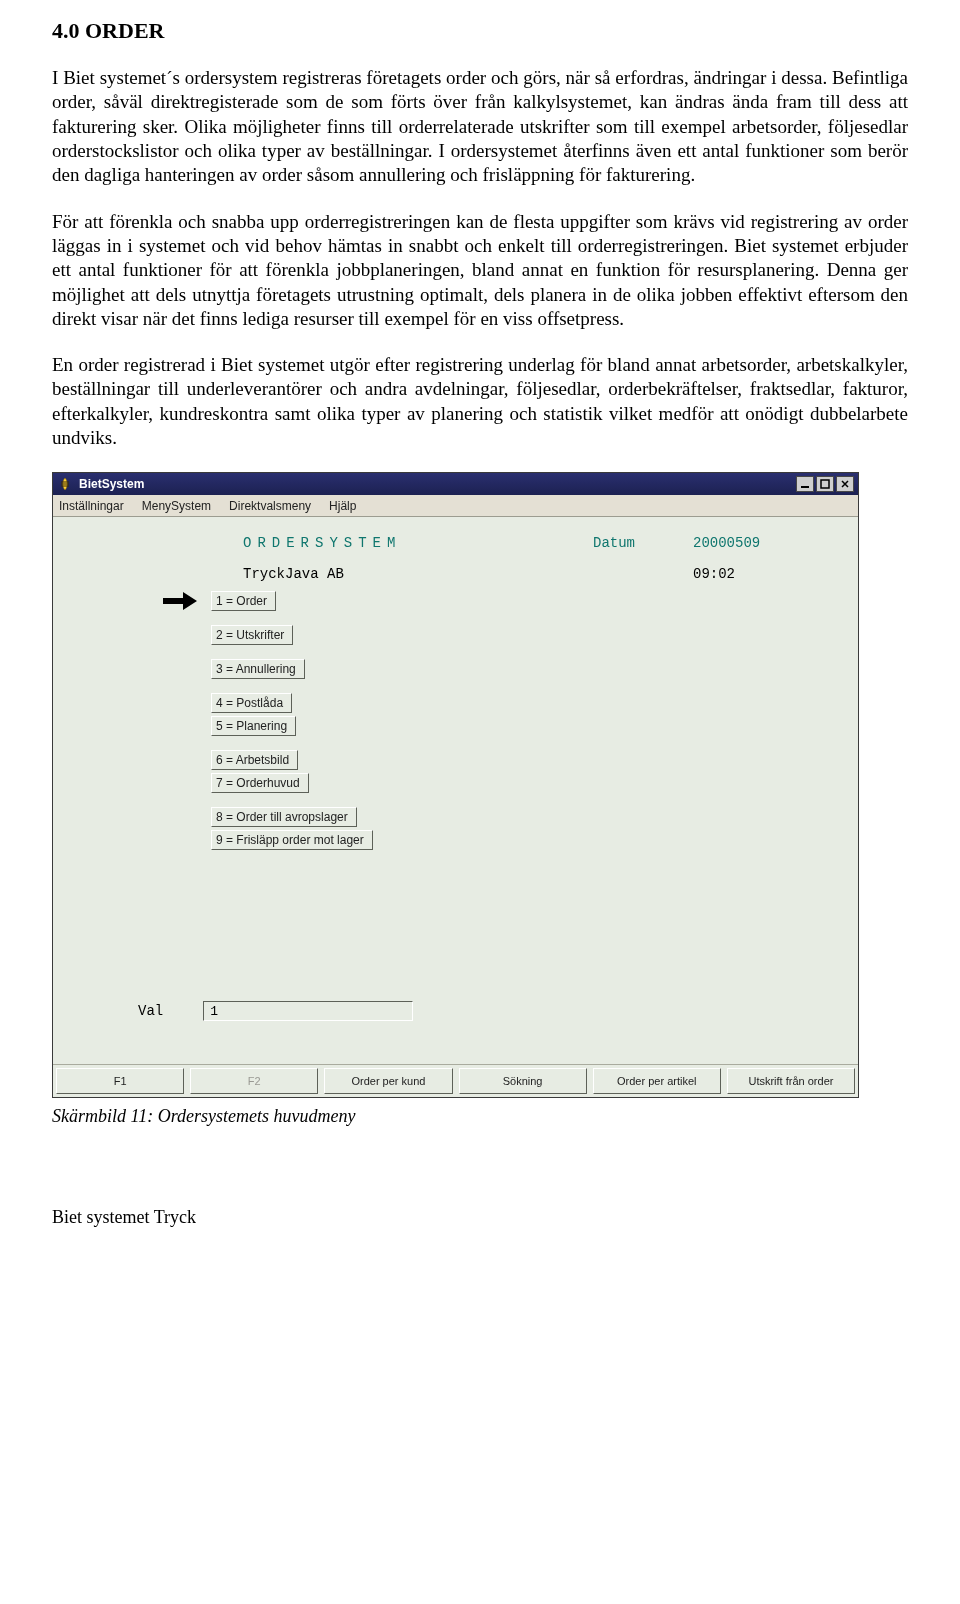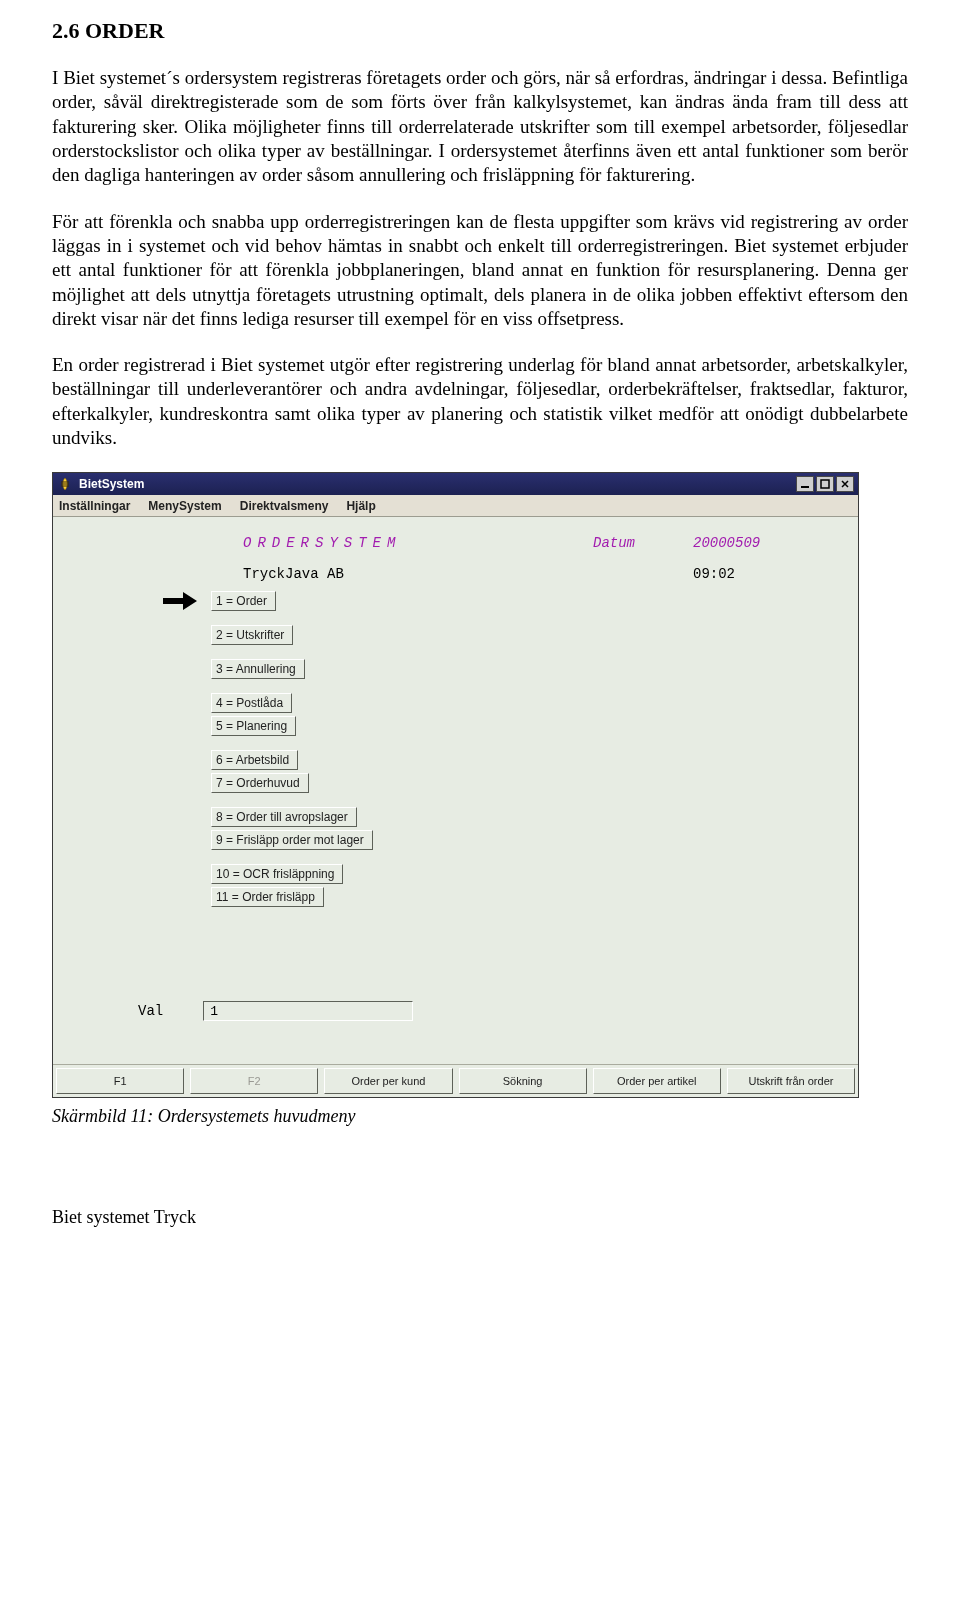--- a/index.html
+++ b/index.html
@@ -43,34 +43,33 @@
     width:18px; height:16px; margin-left:2px;
     background:#cfcfcf; border:1px solid #474747;
     display:flex; align-items:center; justify-content:center;
     font-size:10px; color:#000;
   }
   .winbtn svg { width:10px; height:10px; }
   .menubar {
     height:22px; background:#e4e0d4;
     border-bottom:1px solid #9c9c90;
     display:flex; align-items:center; padding:0 6px;
-    font-size:12px; color:#222;font-weight:bold;
+    font-size:12px; color:#222;
   }
   .menubar span { margin-right:18px; }
   .client {
     background:#e7ece3;
     padding:18px 10px 10px 10px;
     position:relative;
     min-height:580px;
     font-family:"Courier New",monospace;
   }
   .hdr-row {
-    display:flex; font-size:14px; color:#a21caf;
+    display:flex; font-size:14px; color:#0f766e;
     padding-left:180px;
-    font-style:italic;
   }
   .hdr-row .col1 { width:350px; letter-spacing:6px; }
   .hdr-row .col2 { width:100px; }
   .hdr-row .col3 { }
   .hdr-row2 { padding-left:180px; display:flex; font-size:14px; margin-top:15px; }
   .hdr-row2 .c1 { width:350px; }
   .hdr-row2 .c2 { width:100px; }
   .arrow-col {
     position:absolute; left:110px; top:75px;
   }
@@ -116,21 +115,21 @@
   .caption {
     font-style:italic; font-size:18px; margin-top:8px;
   }
   .footer {
     font-size:18px; margin-top:80px;
   }
 </style>
 </head>
 <body>
 
-<h2 class="section-head">2.6 ORDER</h2>
+<h2 class="section-head">4.0 ORDER</h2>
 
 <p class="body-para">I Biet systemet´s ordersystem registreras företagets order och görs, när så erfordras, ändringar i dessa. Befintliga order, såväl direktregisterade som de som förts över från kalkylsystemet, kan ändras ända fram till dess att fakturering sker. Olika möjligheter finns till orderrelaterade utskrifter som till exempel arbetsorder, följesedlar orderstockslistor och olika typer av beställningar. I ordersystemet återfinns även ett antal funktioner som berör den dagliga hanteringen av order såsom annullering och frisläppning för fakturering.</p>
 <p class="body-para">För att förenkla och snabba upp orderregistreringen kan de flesta uppgifter som krävs vid registrering av order läggas in i systemet och vid behov hämtas in snabbt och enkelt till orderregistreringen. Biet systemet erbjuder ett antal funktioner för att förenkla jobbplaneringen, bland annat en funktion för resursplanering. Denna ger möjlighet att dels utnyttja företagets utrustning optimalt, dels planera in de olika jobben effektivt eftersom den direkt visar när det finns lediga resurser till exempel för en viss offsetpress.</p>
 <p class="body-para">En order registrerad i Biet systemet utgör efter registrering underlag för bland annat arbetsorder, arbetskalkyler, beställningar till underleverantörer och andra avdelningar, följesedlar, orderbekräftelser, fraktsedlar, fakturor, efterkalkyler, kundreskontra samt olika typer av planering och statistik vilket medför att onödigt dubbelarbete undviks.</p>
 
 <div class="shot-wrap">
   <div class="app-window">
 
     <div class="titlebar">
       <span class="app-ico">
@@ -197,24 +196,20 @@
             <div class="row"><span class="mbtn">4 = Postlåda</span></div>
             <div class="row"><span class="mbtn">5 = Planering</span></div>
           </div>
           <div class="grp">
             <div class="row"><span class="mbtn">6 = Arbetsbild</span></div>
             <div class="row"><span class="mbtn">7 = Orderhuvud</span></div>
           </div>
           <div class="grp">
             <div class="row"><span class="mbtn">8 = Order till avropslager</span></div>
             <div class="row"><span class="mbtn">9 = Frisläpp order mot lager</span></div>
-          </div>
-          <div class="grp">
-            <div class="row"><span class="mbtn">10 = OCR frisläppning</span></div>
-            <div class="row"><span class="mbtn">11 = Order frisläpp</span></div>
           </div>
         </div>
 
       <div class="val-row">
         <span class="val-label">Val</span>
         <input class="val-input" value="1" style="">
       </div>
 
       <div class="fkeys" style="position:absolute; left:0; right:0; bottom:0;">
         <div class="fkeys-row" id="fk1">

